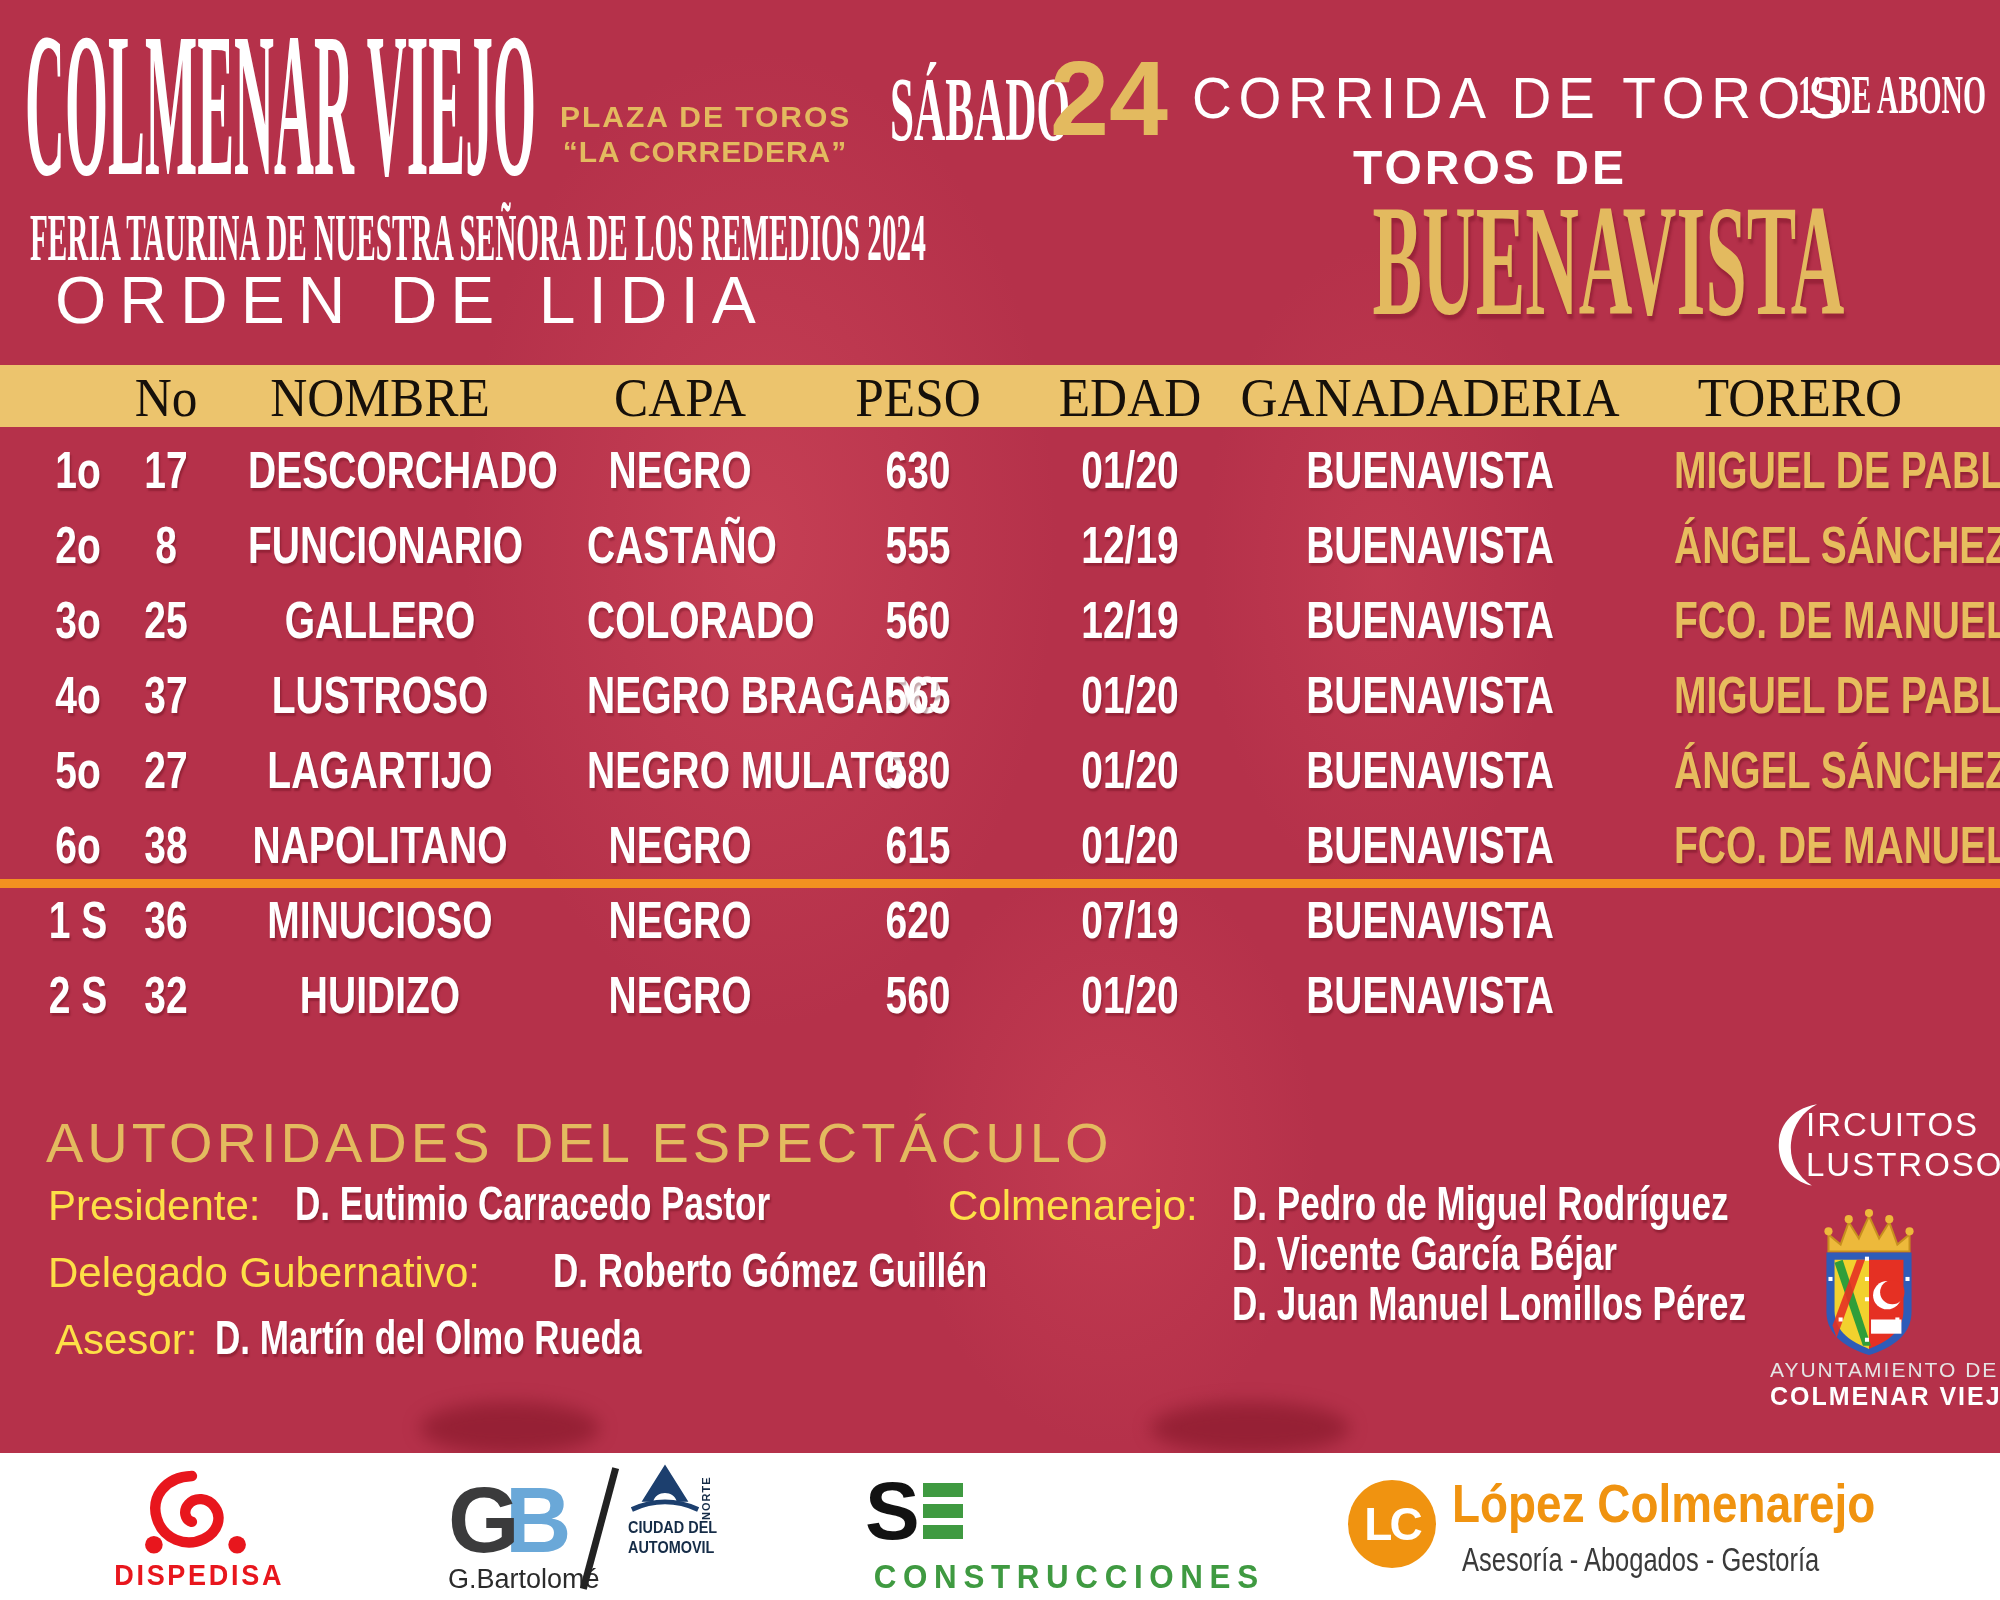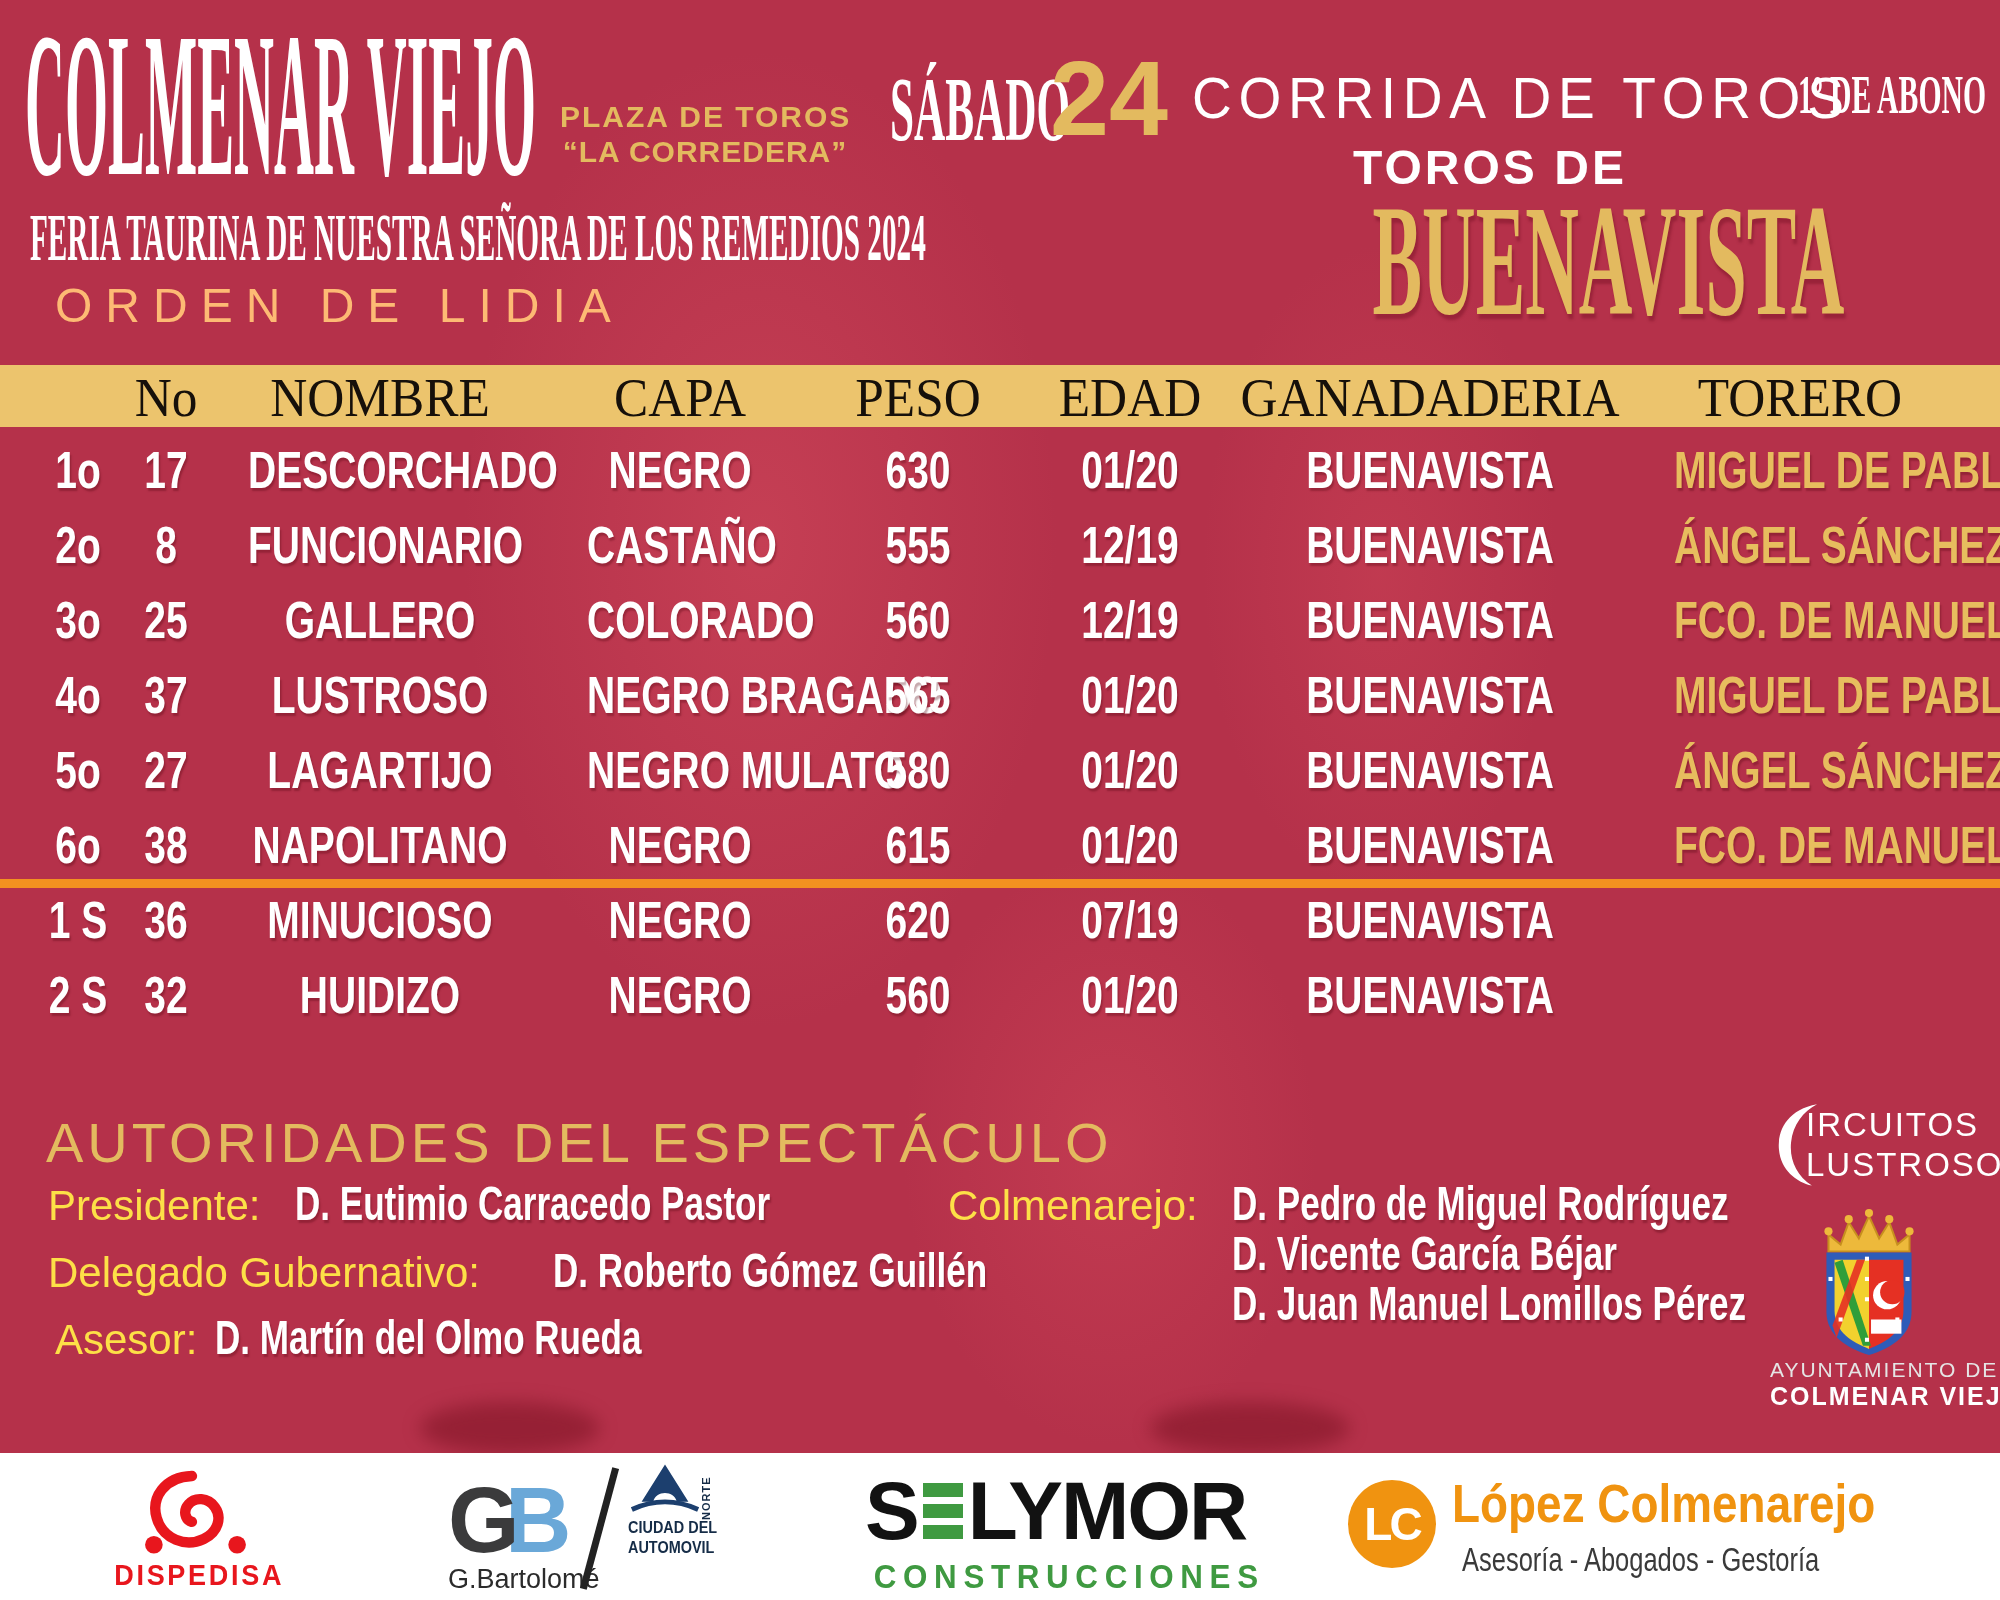--- a/index.html
+++ b/index.html
@@ -25,21 +25,21 @@
         transform:scaleX(.27);transform-origin:left top;}
   .plaza{left:560px;width:290px;text-align:center;color:#e3ba5f;font-weight:700;margin-top:36px;}
   .plaza1{top:64px;font-size:30px;letter-spacing:2px;}
   .plaza2{top:99px;font-size:30px;letter-spacing:1px;}
   .sabado{left:890px;top:58px;font-size:90px;transform:scaleX(.48);transform-origin:left top;}
   .day24{left:1050px;top:38px;font-size:106px;font-weight:800;color:#e3ba5f;}
   .corrida{left:1192px;top:64px;font-size:58px;color:#fff;letter-spacing:7px;font-weight:500;
            transform:scaleX(.95);transform-origin:left top;}
   .abono{left:1798px;top:64px;font-size:54px;transform:scaleX(.55);transform-origin:left top;}
   .feria{left:30px;top:198px;font-size:68px;transform:scaleX(.43);transform-origin:left top;}
-  .orden{left:55px;top:278px;font-size:48px;color:#fdba74;letter-spacing:13px;font-weight:500;}
+  .orden{left:55px;top:262px;font-size:66px;color:#ffffff;letter-spacing:13px;font-weight:500;}
   .torosde{left:1290px;top:140px;width:400px;text-align:center;font-size:48px;
            font-weight:800;letter-spacing:3px;color:#fff;}
   .buena{left:1240px;top:182px;width:500px;text-align:center;font-size:158px;line-height:1;
          font-family:"Liberation Serif",serif;font-weight:700;color:#e3ba5f;
          transform:scaleX(.47);transform-origin:center top;
          text-shadow:4px 5px 4px rgba(100,10,25,.35);}
 
   
   .band{left:0;top:365px;width:2000px;height:62px;background:#ecc46d;}
   .hcell{position:absolute;top:365px;height:62px;line-height:66px;text-align:center;
@@ -284,21 +284,20 @@
   <div class="ciuTxt" style="left:628px;top:1538px;">AUTOMOVIL</div>
   <div class="norte nw">NORTE</div>
 
   <div class="abs selyRow">
     <span class="selyS">S</span>
     <span class="ebars">
       <span class="ebar"></span>
         <span class="ebar"></span>
         <span class="ebar"></span>
     </span>
-    <span class="selyRest">LYMOR</span>
   </div>
   <div class="abs selySub nw">CONSTRUCCIONES</div>
 
   <div class="abs lcCircle">
     <span>LC</span>
   </div>
   <div class="abs lopezName">López Colmenarejo</div>
   <div class="abs lopezSub">Asesoría - Abogados - Gestoría</div>
 
 </div>

